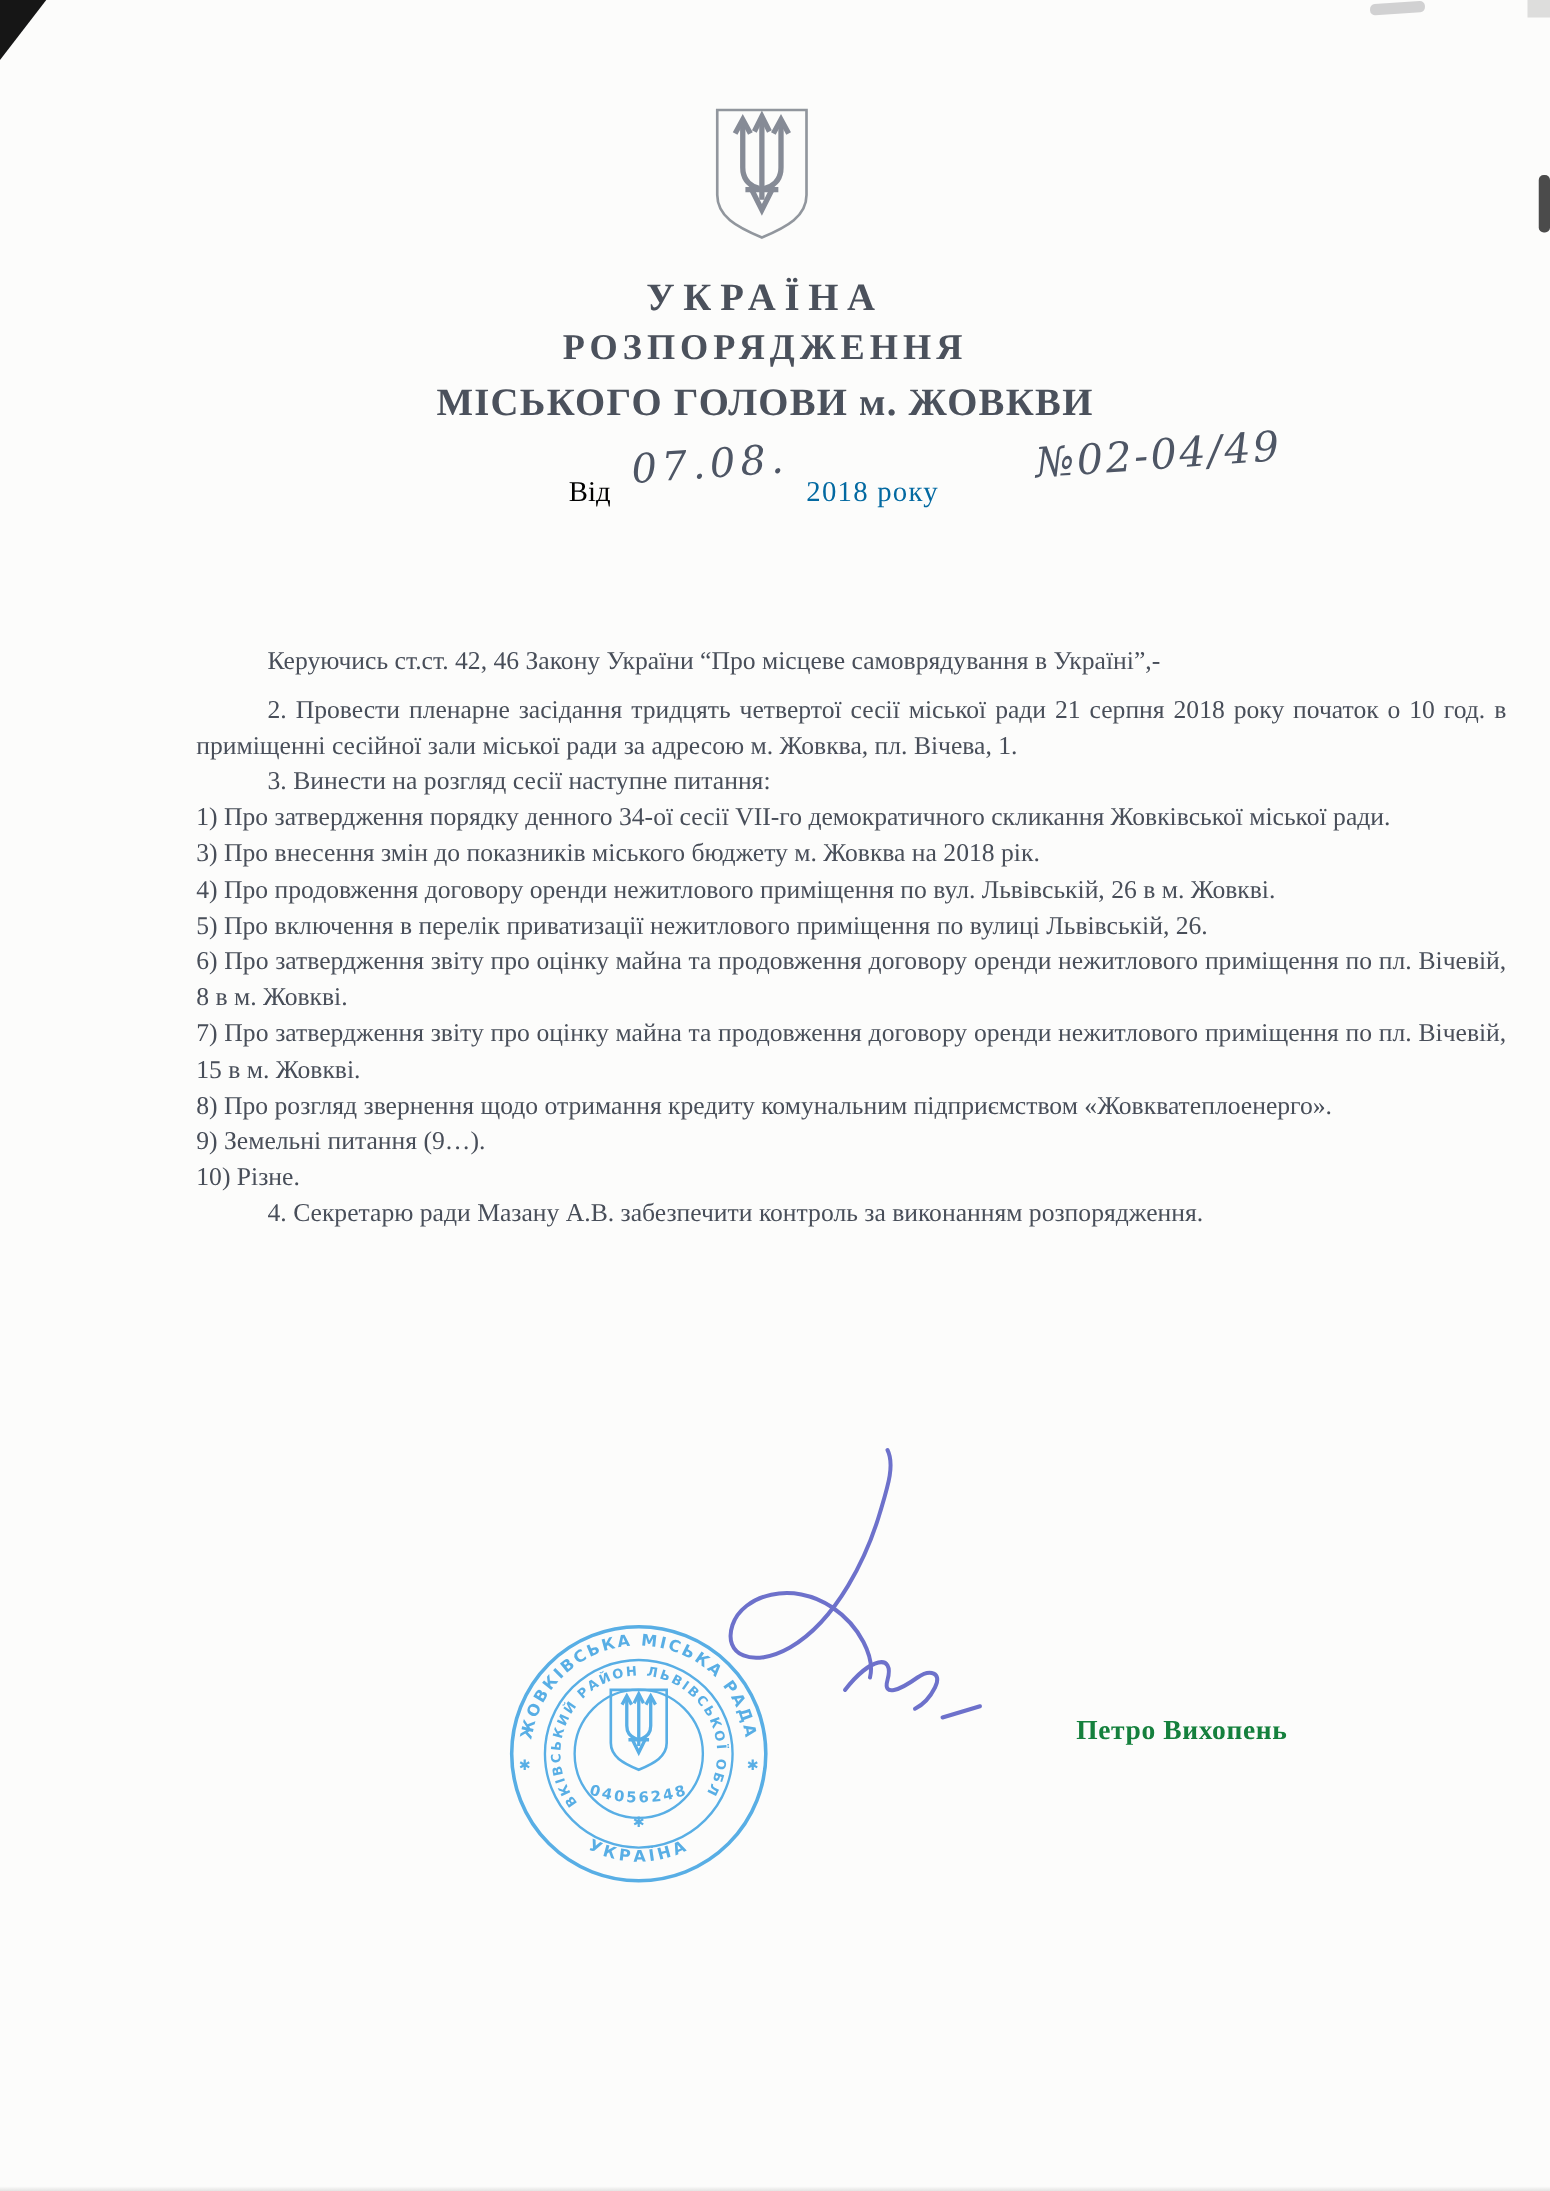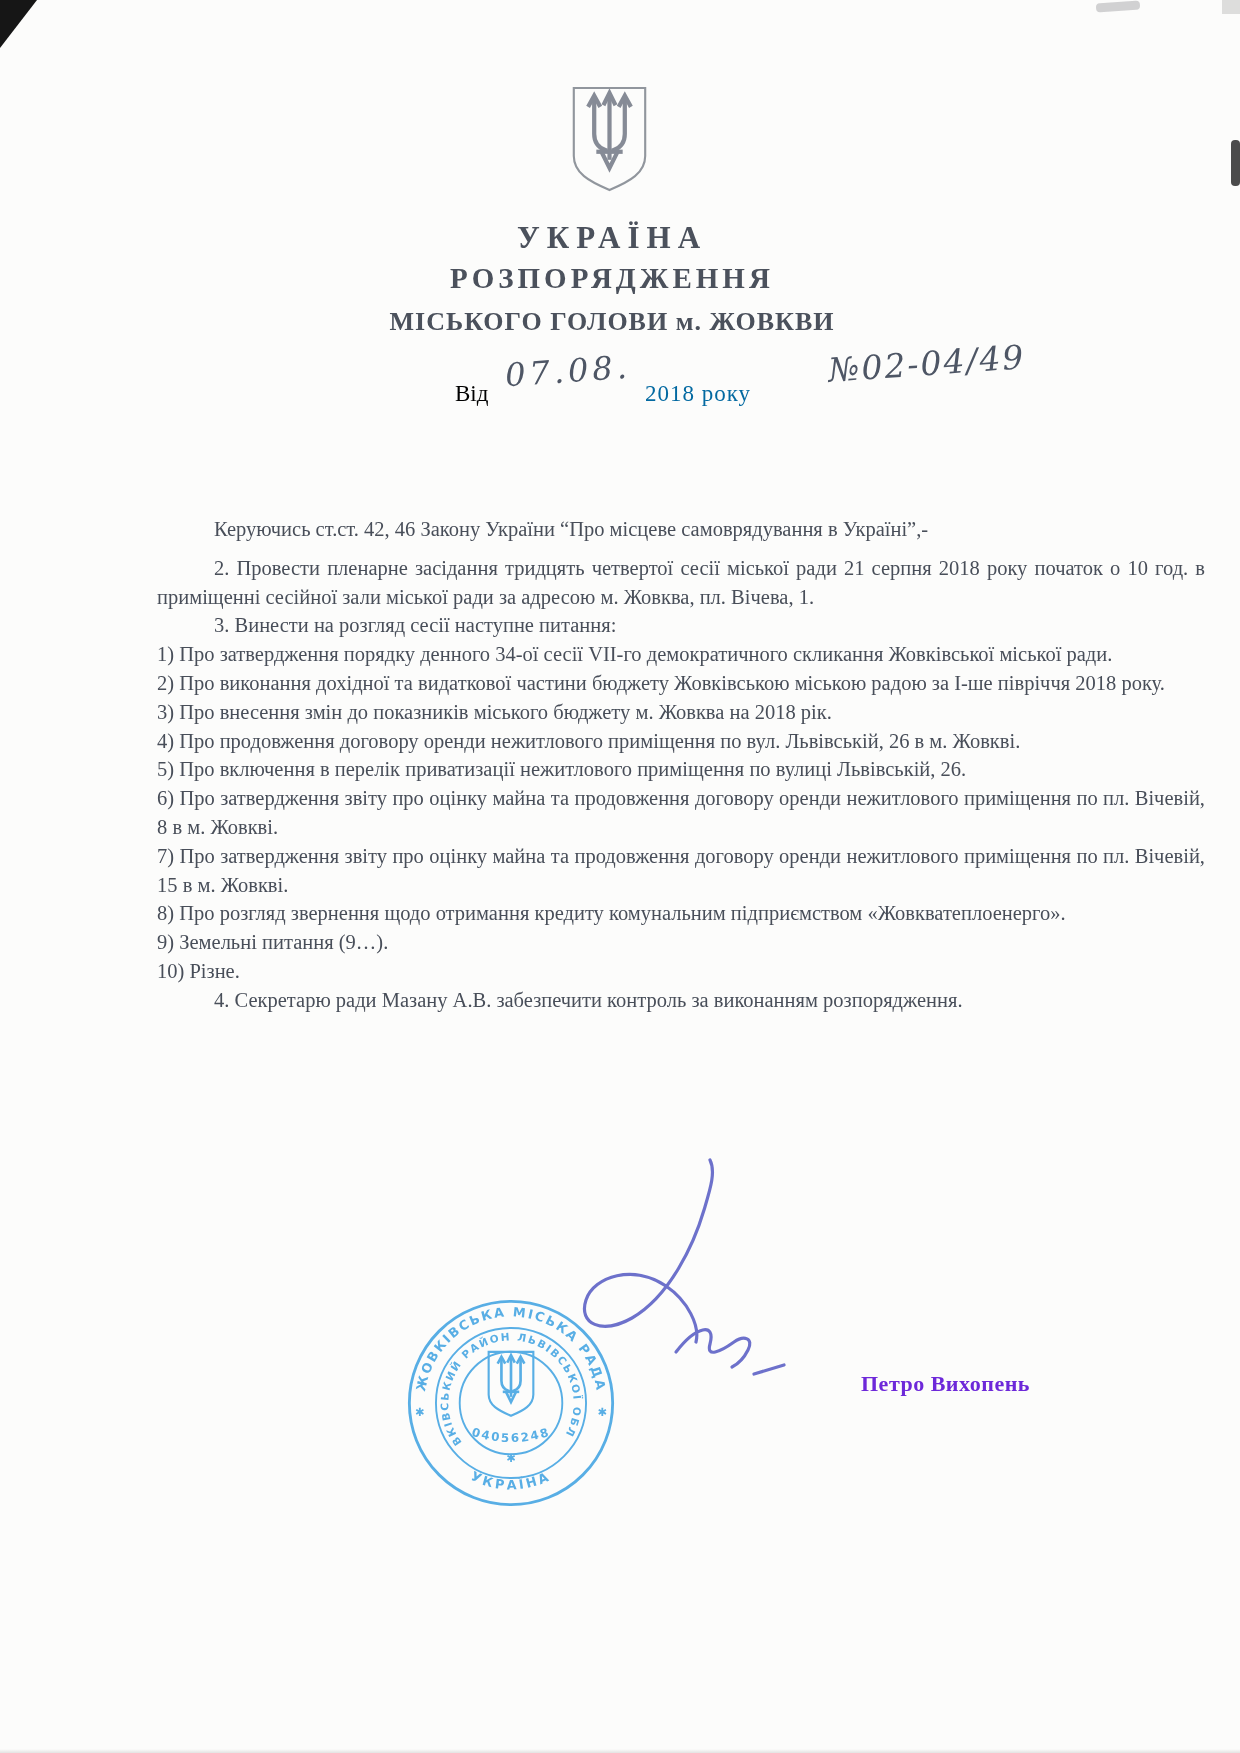--- a/index.html
+++ b/index.html
@@ -21,21 +21,21 @@
     background:rgba(130,130,135,.35);border-radius:4px;transform:rotate(-4deg);}
   .corner-tr{left:1222px;top:0;width:18px;height:14px;background:rgba(150,150,150,.30);}
   .edge-bottom{left:0;bottom:0;width:1240px;height:4px;
     background:linear-gradient(to bottom,rgba(0,0,0,0),rgba(0,0,0,.10));}
 
   
   .emblem{left:567px;top:83px;width:85px;height:112px;opacity:.82;}
   .title-block{left:0;top:219px;width:1224px;text-align:center;color:#4b515c;}
   .t-country{font-size:31px;font-weight:bold;letter-spacing:7px;line-height:38px;}
   .t-doctype{font-size:29px;font-weight:bold;letter-spacing:4px;line-height:42px;}
-  .t-issuer{font-size:26px;font-weight:bold;letter-spacing:1px;line-height:46px;font-family:Liberation Serif, serif;}
+  .t-issuer{font-size:31px;font-weight:bold;letter-spacing:1px;line-height:46px;font-family:Liberation Serif, serif;}
 
   
   .dl-from{left:455px;top:381px;font-size:23px;color:#000000;}
   .dl-date{left:505px;top:352px;font-size:32px;font-style:italic;
     letter-spacing:4px;color:#4e5665;transform:rotate(-4deg);
     font-family:"DejaVu Serif",serif;}
   .dl-year{left:645px;top:381px;font-size:23px;color:#0369a1;letter-spacing:1px;}
   .dl-number{left:828px;top:344px;font-size:33px;font-style:italic;
     letter-spacing:2px;color:#4e5665;transform:rotate(-4deg);
     font-family:"DejaVu Serif",serif;}
@@ -47,21 +47,21 @@
   .para{margin:0;text-indent:57px;}
   .para.lead{margin-bottom:10px;}
   .agenda-item{margin:0;}
   .closing{margin:0;text-indent:57px;}
 
   
   .seal{left:397px;top:1289px;width:228px;height:228px;opacity:.88;}
   .seal text{font-family:"DejaVu Sans","Liberation Sans",sans-serif;font-weight:bold;}
   .signature{left:558px;top:1146px;width:260px;height:280px;opacity:.9;}
   .signer-name{left:861px;top:1371px;font-size:22px;font-weight:bold;
-    color:#6d28d9;letter-spacing:.5px;}
+    color:#15803d;letter-spacing:.5px;}
 </style>
 </head>
 <body>
 
 <div class="abs corner-tl"></div>
 <div class="abs edge-right-mark"></div>
 <div class="abs smudge-tr"></div>
 <div class="abs corner-tr"></div>
 <div class="abs edge-bottom"></div>
 
@@ -90,21 +90,20 @@
 <div class="abs dl-from">Від</div>
 <div class="abs dl-date">07.08.</div>
 <div class="abs dl-year">2018 року</div>
 <div class="abs dl-number">№02-04/49</div>
 
 <div class="abs body-block">
   <p class="para lead">Керуючись ст.ст. 42, 46 Закону України “Про місцеве самоврядування в Україні”,-</p>
   <p class="para">2. Провести пленарне засідання тридцять четвертої сесії міської ради 21 серпня 2018 року початок о 10 год. в приміщенні сесійної зали міської ради за адресою м. Жовква, пл. Вічева, 1.</p>
   <p class="para">3. Винести на розгляд сесії наступне питання:</p>
   <p class="agenda-item">1) Про затвердження порядку денного 34-ої сесії VII-го демократичного скликання Жовківської міської ради.</p>
-  <p class="agenda-item">2) Про виконання дохідної та видаткової частини бюджету Жовківською міською радою за І-ше півріччя 2018 року.</p>
   <p class="agenda-item">3) Про внесення змін до показників міського бюджету м. Жовква на 2018 рік.</p>
   <p class="agenda-item">4) Про продовження договору оренди нежитлового приміщення по вул. Львівській, 26 в м. Жовкві.</p>
   <p class="agenda-item">5) Про включення в перелік приватизації нежитлового приміщення по вулиці Львівській, 26.</p>
   <p class="agenda-item">6) Про затвердження звіту про оцінку майна та продовження договору оренди нежитлового приміщення по пл. Вічевій, 8 в м. Жовкві.</p>
   <p class="agenda-item">7) Про затвердження звіту про оцінку майна та продовження договору оренди нежитлового приміщення по пл. Вічевій, 15 в м. Жовкві.</p>
   <p class="agenda-item">8) Про розгляд звернення щодо отримання кредиту комунальним підприємством «Жовкватеплоенерго».</p>
   <p class="agenda-item">9) Земельні питання (9…).</p>
   <p class="agenda-item">10) Різне.</p>
   <p class="closing">4. Секретарю ради Мазану А.В. забезпечити контроль за виконанням розпорядження.</p>
 </div>

